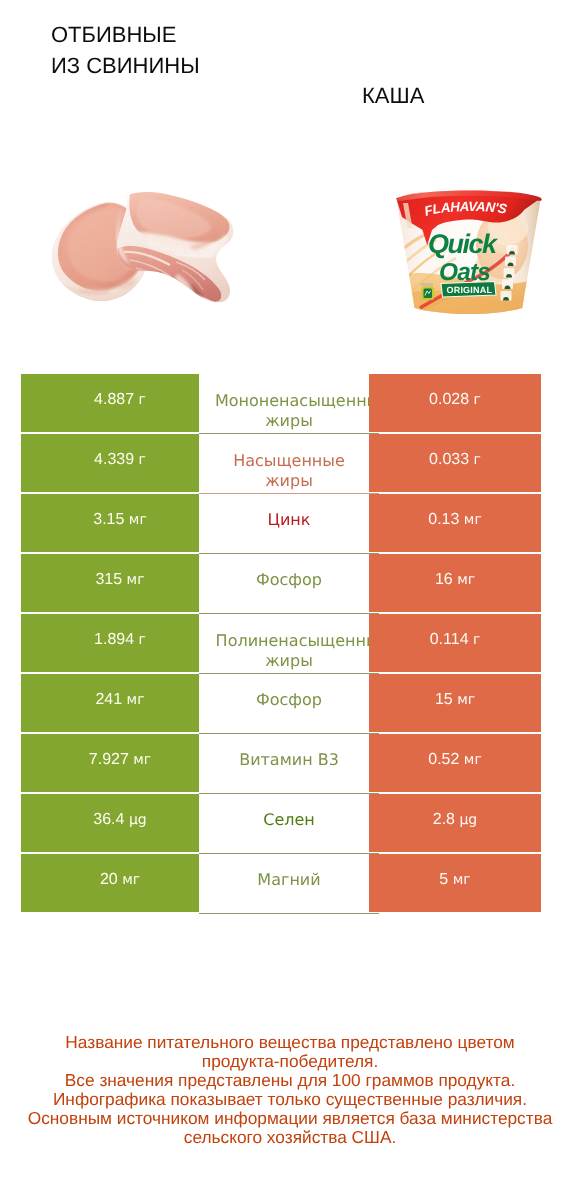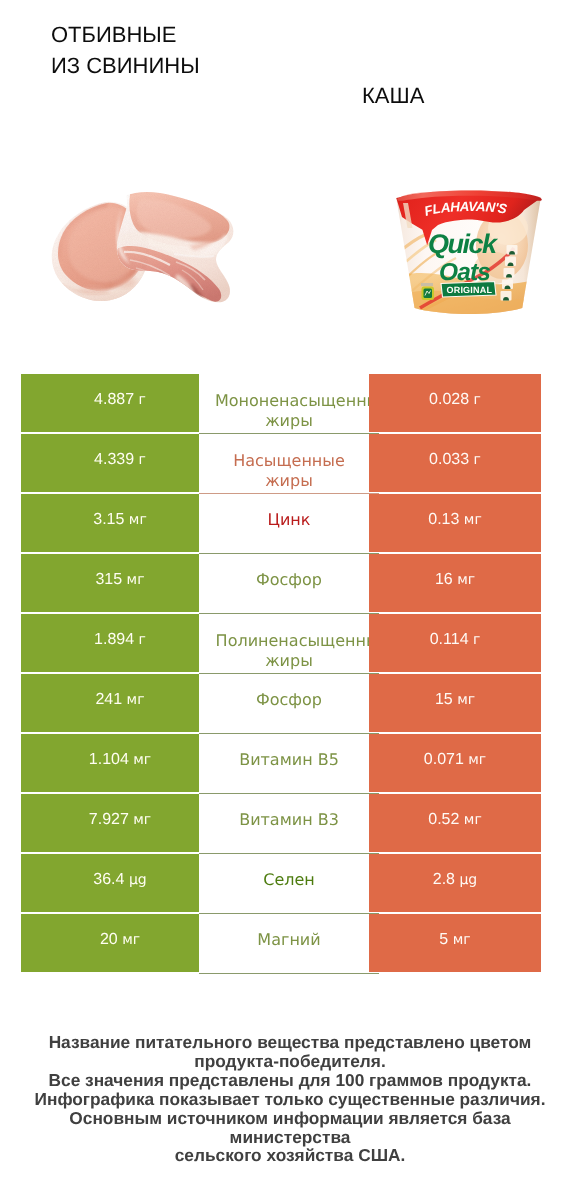--- a/index.html
+++ b/index.html
@@ -39,21 +39,21 @@
       font-family:"DejaVu Sans",sans-serif;font-size:16px;line-height:19.4px;text-align:center;}
   .cell.m .lab.one{top:16.2px;}
   .cell.m .lab.two{top:17.2px;}
   .cell.m .lab .ln{display:block;white-space:nowrap;}
   .cell.m.wide .lab .ln1{display:block;width:200px;margin-left:3px;text-align:center;}
   .mid-sep{position:absolute;left:178px;width:180px;height:1px;background:#8a9a6b;bottom:-2px;}
   .row.orange .mid-sep{background:#ce9b86;}
 
   
   .footer{position:absolute;left:10px;top:1033px;width:560px;text-align:center;
-          font-size:17.3px;line-height:18.9px;color:#404040;font-weight:700;}
+          font-size:17.3px;line-height:18.9px;color:#c2410c;font-weight:400;}
 </style>
 </head>
 <body>
 
 <div class="page">
 
   <div class="title left">ОТБИВНЫЕ ИЗ СВИНИНЫ</div>
   <div class="title right">КАША</div>
 
   <div class="prod pork"><svg width="192" height="118" viewBox="0 0 192 118">
@@ -364,34 +364,20 @@
             <span class="ln">Фосфор</span>
           </div>
         </div>
         <div class="cell r">
           <div class="v">15 <span class="unit">мг</span></div>
         </div>
         <div class="mid-sep"></div>
       </div>
       <div class="row">
         <div class="cell l">
-          <div class="v">1.104 <span class="unit">мг</span></div>
-        </div>
-        <div class="cell m" style="color: rgb(125, 147, 69);">
-          <div class="lab one">
-            <span class="ln">Витамин B5</span>
-          </div>
-        </div>
-        <div class="cell r">
-          <div class="v">0.071 <span class="unit">мг</span></div>
-        </div>
-        <div class="mid-sep"></div>
-      </div>
-      <div class="row">
-        <div class="cell l">
           <div class="v">7.927 <span class="unit">мг</span></div>
         </div>
         <div class="cell m" style="color: rgb(125, 147, 69);">
           <div class="lab one">
             <span class="ln">Витамин B3</span>
           </div>
         </div>
         <div class="cell r">
           <div class="v">0.52 <span class="unit">мг</span></div>
         </div>

